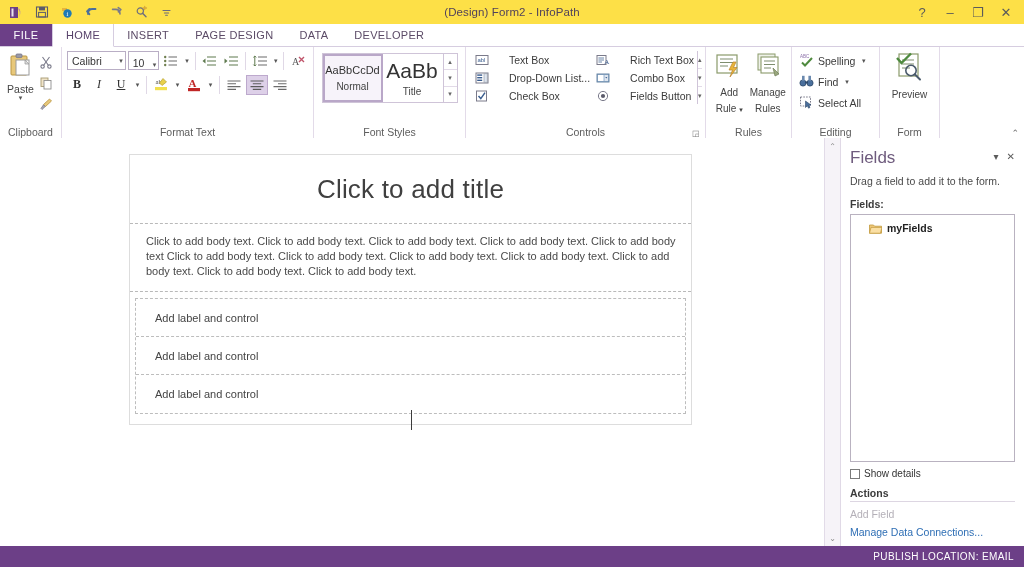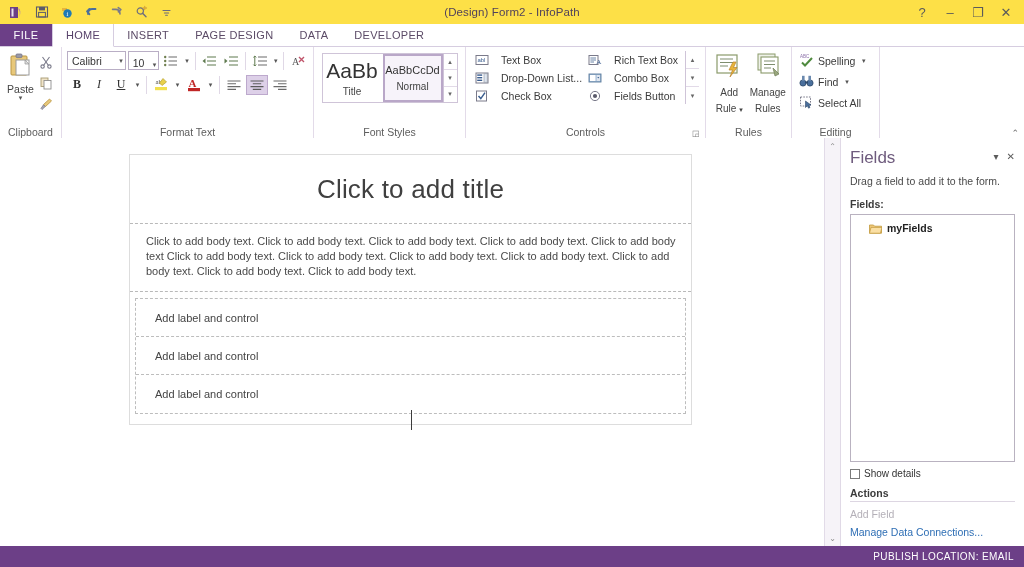--- a/index.html
+++ b/index.html
@@ -167,21 +167,21 @@
 
   
   .g-controls{ width:240px; }
   .ctrl-gal{
     display:flex; align-items:stretch; width:100%;
     border:1px solid transparent;
   }
   .ctrl-cols{ display:flex; flex:1; }
   .ctrl-col{ display:flex; flex-direction:column; gap:1px; flex:1; }
   .ctrl-item{
-    display:flex; align-items:center; gap:12px; height:17px;
+    display:flex; align-items:center; gap:20px; height:17px;
     padding:0 3px; font-size:10.5px; color:#3b3b3b; cursor:default;
     white-space:nowrap;
   }
   .ctrl-ico{ width:14px; height:14px; display:flex; align-items:center; justify-content:center; }
 
   
   .g-rules{ width:86px; }
   .big-btn{
     width:42px; display:flex; flex-direction:column; align-items:center;
     padding-top:2px; cursor:default; text-align:center;
@@ -533,27 +533,27 @@
         </div>
 
       </div>
     </div>
     <div class="rgroup-label">Format Text</div>
   </div>
 
   <div class="rgroup g-fontstyles">
     <div class="rgroup-body" style="justify-content:center;">
       <div class="style-gal">
+        <div class="style-item sel">
+          <span class="style-prev" style="font-size:11px;">AaBbCcDd</span>
+          <span class="style-name">Normal</span>
+        </div>
         <div class="style-item">
           <span class="style-prev" style="font-size:21px;">AaBb</span>
           <span class="style-name">Title</span>
-        </div>
-        <div class="style-item sel">
-          <span class="style-prev" style="font-size:11px;">AaBbCcDd</span>
-          <span class="style-name">Normal</span>
         </div>
         <div class="gal-scroll">
           <div>▴</div>
           <div>▾</div>
           <div>▾</div>
         </div>
       </div>
     </div>
     <div class="rgroup-label">Font Styles</div>
   </div>
@@ -708,20 +708,37 @@
               <path d="M6.5 6 L6.5 12.5 L8.3 10.8 L9.6 13.2 L11 12.4 L9.7 10.2 L12 10 Z" fill="#4a6f9c" stroke="#2f4a6b" stroke-width=".6"></path>
             </svg>
           </span>
           <span>Select All</span>
         </div>
       </div>
     </div>
     <div class="rgroup-label">Editing</div>
   </div>
 
+  <div class="rgroup g-form">
+    <div class="rgroup-body" style="justify-content:center;">
+      <div class="big-btn" style="width:54px;">
+        <span>
+          <svg width="32" height="30" viewBox="0 0 32 30">
+            <rect x="5" y="2" width="19" height="22" fill="#ffffff" stroke="#8a9a6a" stroke-width="1.2"></rect>
+            <path d="M8 8 H20 M8 12 H20 M8 16 H16" stroke="#7e8e6e" stroke-width="1.1"></path>
+            <path d="M3 6 L7.5 11 L17 1.5" fill="none" stroke="#4e8a3e" stroke-width="2.4"></path>
+            <circle cx="17" cy="18.5" r="5.2" fill="none" stroke="#4a5a6b" stroke-width="1.6"></circle>
+            <path d="M21 22.5 L26 27.5" stroke="#4a5a6b" stroke-width="2" stroke-linecap="round"></path>
+          </svg>
+        </span>
+        <span class="big-lbl">Preview</span>
+      </div>
+    </div>
+    <div class="rgroup-label">Form</div>
+  </div>
 
   <div class="ribbon-collapse">⌃</div>
 </div>
 
 <div class="workspace">
 
   <div class="canvas-area">
     <div class="form-doc">
 
       <div class="title-region">

